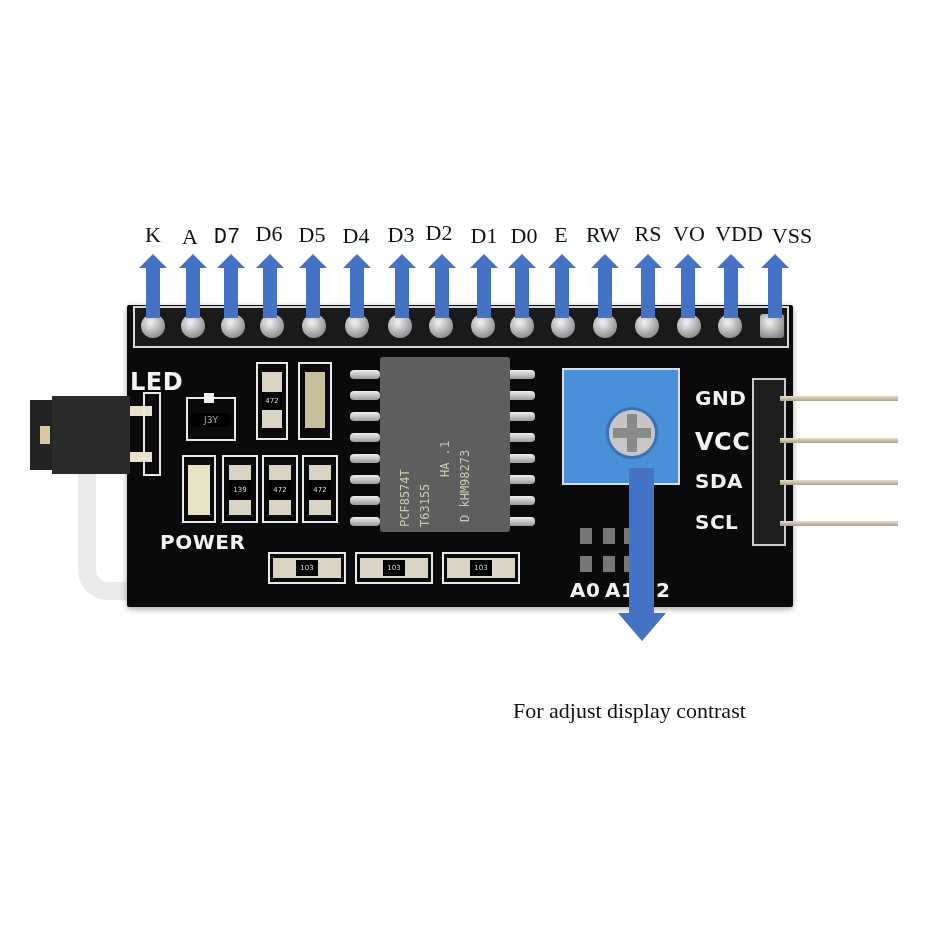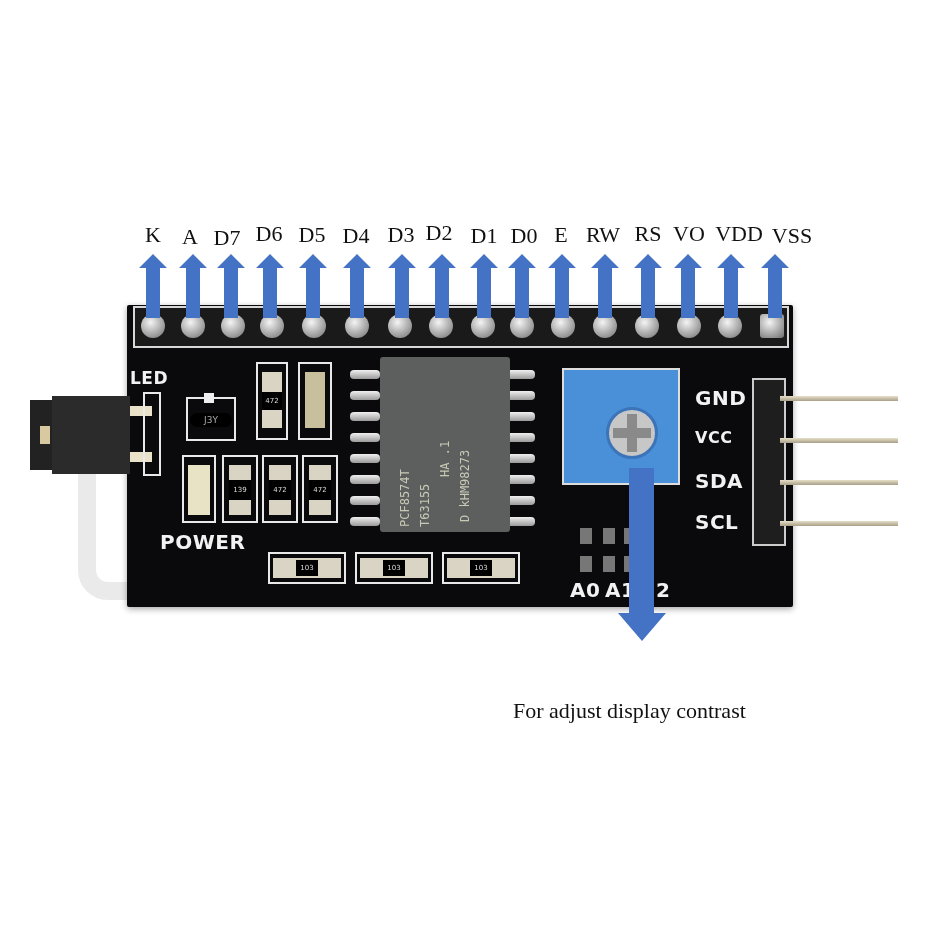--- a/index.html
+++ b/index.html
@@ -23,21 +23,21 @@
   .jumper { position:absolute; left:30px; top:396px; width:130px; height:78px; }
   .watermark { position:absolute; left:78px; top:420px; width:600px; height:180px; border:18px solid rgba(170,170,170,0.25); border-radius:30px; box-sizing:border-box; }
   .caption { position:absolute; left:513px; top:650px; font-size:22px; color:#111; white-space:nowrap;margin-top:48px; }
 </style>
 </head>
 <body>
 
 <div>
   <span class="pin-label" style="left:153px;top:222px;">K</span>
   <span class="pin-label" style="left:190px;top:224px;">A</span>
-  <span class="pin-label" style="left:227px;top:225px;">D7</span>
+  <span class="pin-label" style="left:227px;top:225px;font-family:Liberation Mono, monospace;">D7</span>
   <span class="pin-label" style="left:269px;top:221px;">D6</span>
   <span class="pin-label" style="left:312px;top:222px;text-align:right;">D5</span>
   <span class="pin-label" style="left:356px;top:223px;">D4</span>
   <span class="pin-label" style="left:401px;top:222px;">D3</span>
   <span class="pin-label" style="left:439px;top:220px;text-align:right;">D2</span>
   <span class="pin-label" style="left:484px;top:223px;">D1</span>
   <span class="pin-label" style="left:524px;top:223px;">D0</span>
   <span class="pin-label" style="left:561px;top:222px;">E</span>
   <span class="pin-label" style="left:603px;top:222px;">RW</span>
   <span class="pin-label" style="left:648px;top:221px;">RS</span>
@@ -125,21 +125,21 @@
 
 <svg class="jumper" width="130" height="78" viewBox="0 0 130 78">
   <rect x="0" y="4" width="22" height="70" fill="#222"></rect>
   <rect x="22" y="0" width="78" height="78" fill="#2b2b2b"></rect>
   <rect x="10" y="30" width="10" height="18" fill="#d9c9a0"></rect>
   <rect x="100" y="10" width="22" height="10" fill="#e9e2c8"></rect>
   <rect x="100" y="56" width="22" height="10" fill="#e9e2c8"></rect>
 </svg>
 <div class="smd-box" style="left:143px;top:392px;width:18px;height:84px;"></div>
 
-<span class="silk" style="left:130px;top:368px;font-size:17px;">LED</span>
+<span class="silk" style="left:130px;top:368px;font-size:24px;">LED</span>
 <span class="silk" style="left:160px;top:530px;font-size:20px;">POWER</span>
 
 <div class="smd-box" style="left:186px;top:397px;width:50px;height:44px;"></div>
 <div class="res-body" style="left:190px;top:413px;width:42px;height:14px;font-size:9px;color:#aaa;border-radius:7px;">J3Y</div>
 <div class="smd" style="left:204px;top:393px;width:10px;height:10px;background:#eee;"></div>
 
 <div class="smd-box" style="left:256px;top:362px;width:32px;height:78px;"></div>
 <div class="smd" style="left:262px;top:372px;width:20px;height:56px;"></div>
 <div class="res-body" style="left:262px;top:392px;width:20px;height:18px;">472</div>
 
@@ -219,21 +219,21 @@
 <span class="silk" style="left:570px;top:578px;font-size:20px;">A0</span>
 <span class="silk" style="left:605px;top:578px;font-size:20px;">A1</span>
 <span class="silk" style="left:656px;top:578px;font-size:20px;">2</span>
 
 <div class="side-header"></div>
 <div class="side-pin" style="top:396px;"></div>
 <div class="side-pin" style="top:438px;"></div>
 <div class="side-pin" style="top:480px;"></div>
 <div class="side-pin" style="top:521px;"></div>
 <span class="silk" style="left:695px;top:386px;font-size:20px;">GND</span>
-<span class="silk" style="left:695px;top:428px;font-size:16px;">VCC</span>
+<span class="silk" style="left:695px;top:428px;font-size:24px;">VCC</span>
 <span class="silk" style="left:695px;top:469px;font-size:20px;">SDA</span>
 <span class="silk" style="left:695px;top:510px;font-size:20px;">SCL</span>
 
 <svg class="abs" style="left:610px;top:465px;" width="64" height="180">
   <polygon points="19,3 44,3 44,148 56,148 32,176 8,148 19,148" fill="#4472C4"></polygon>
 </svg>
 
 <span class="caption">For adjust display contrast</span>
 
 </body></html>

